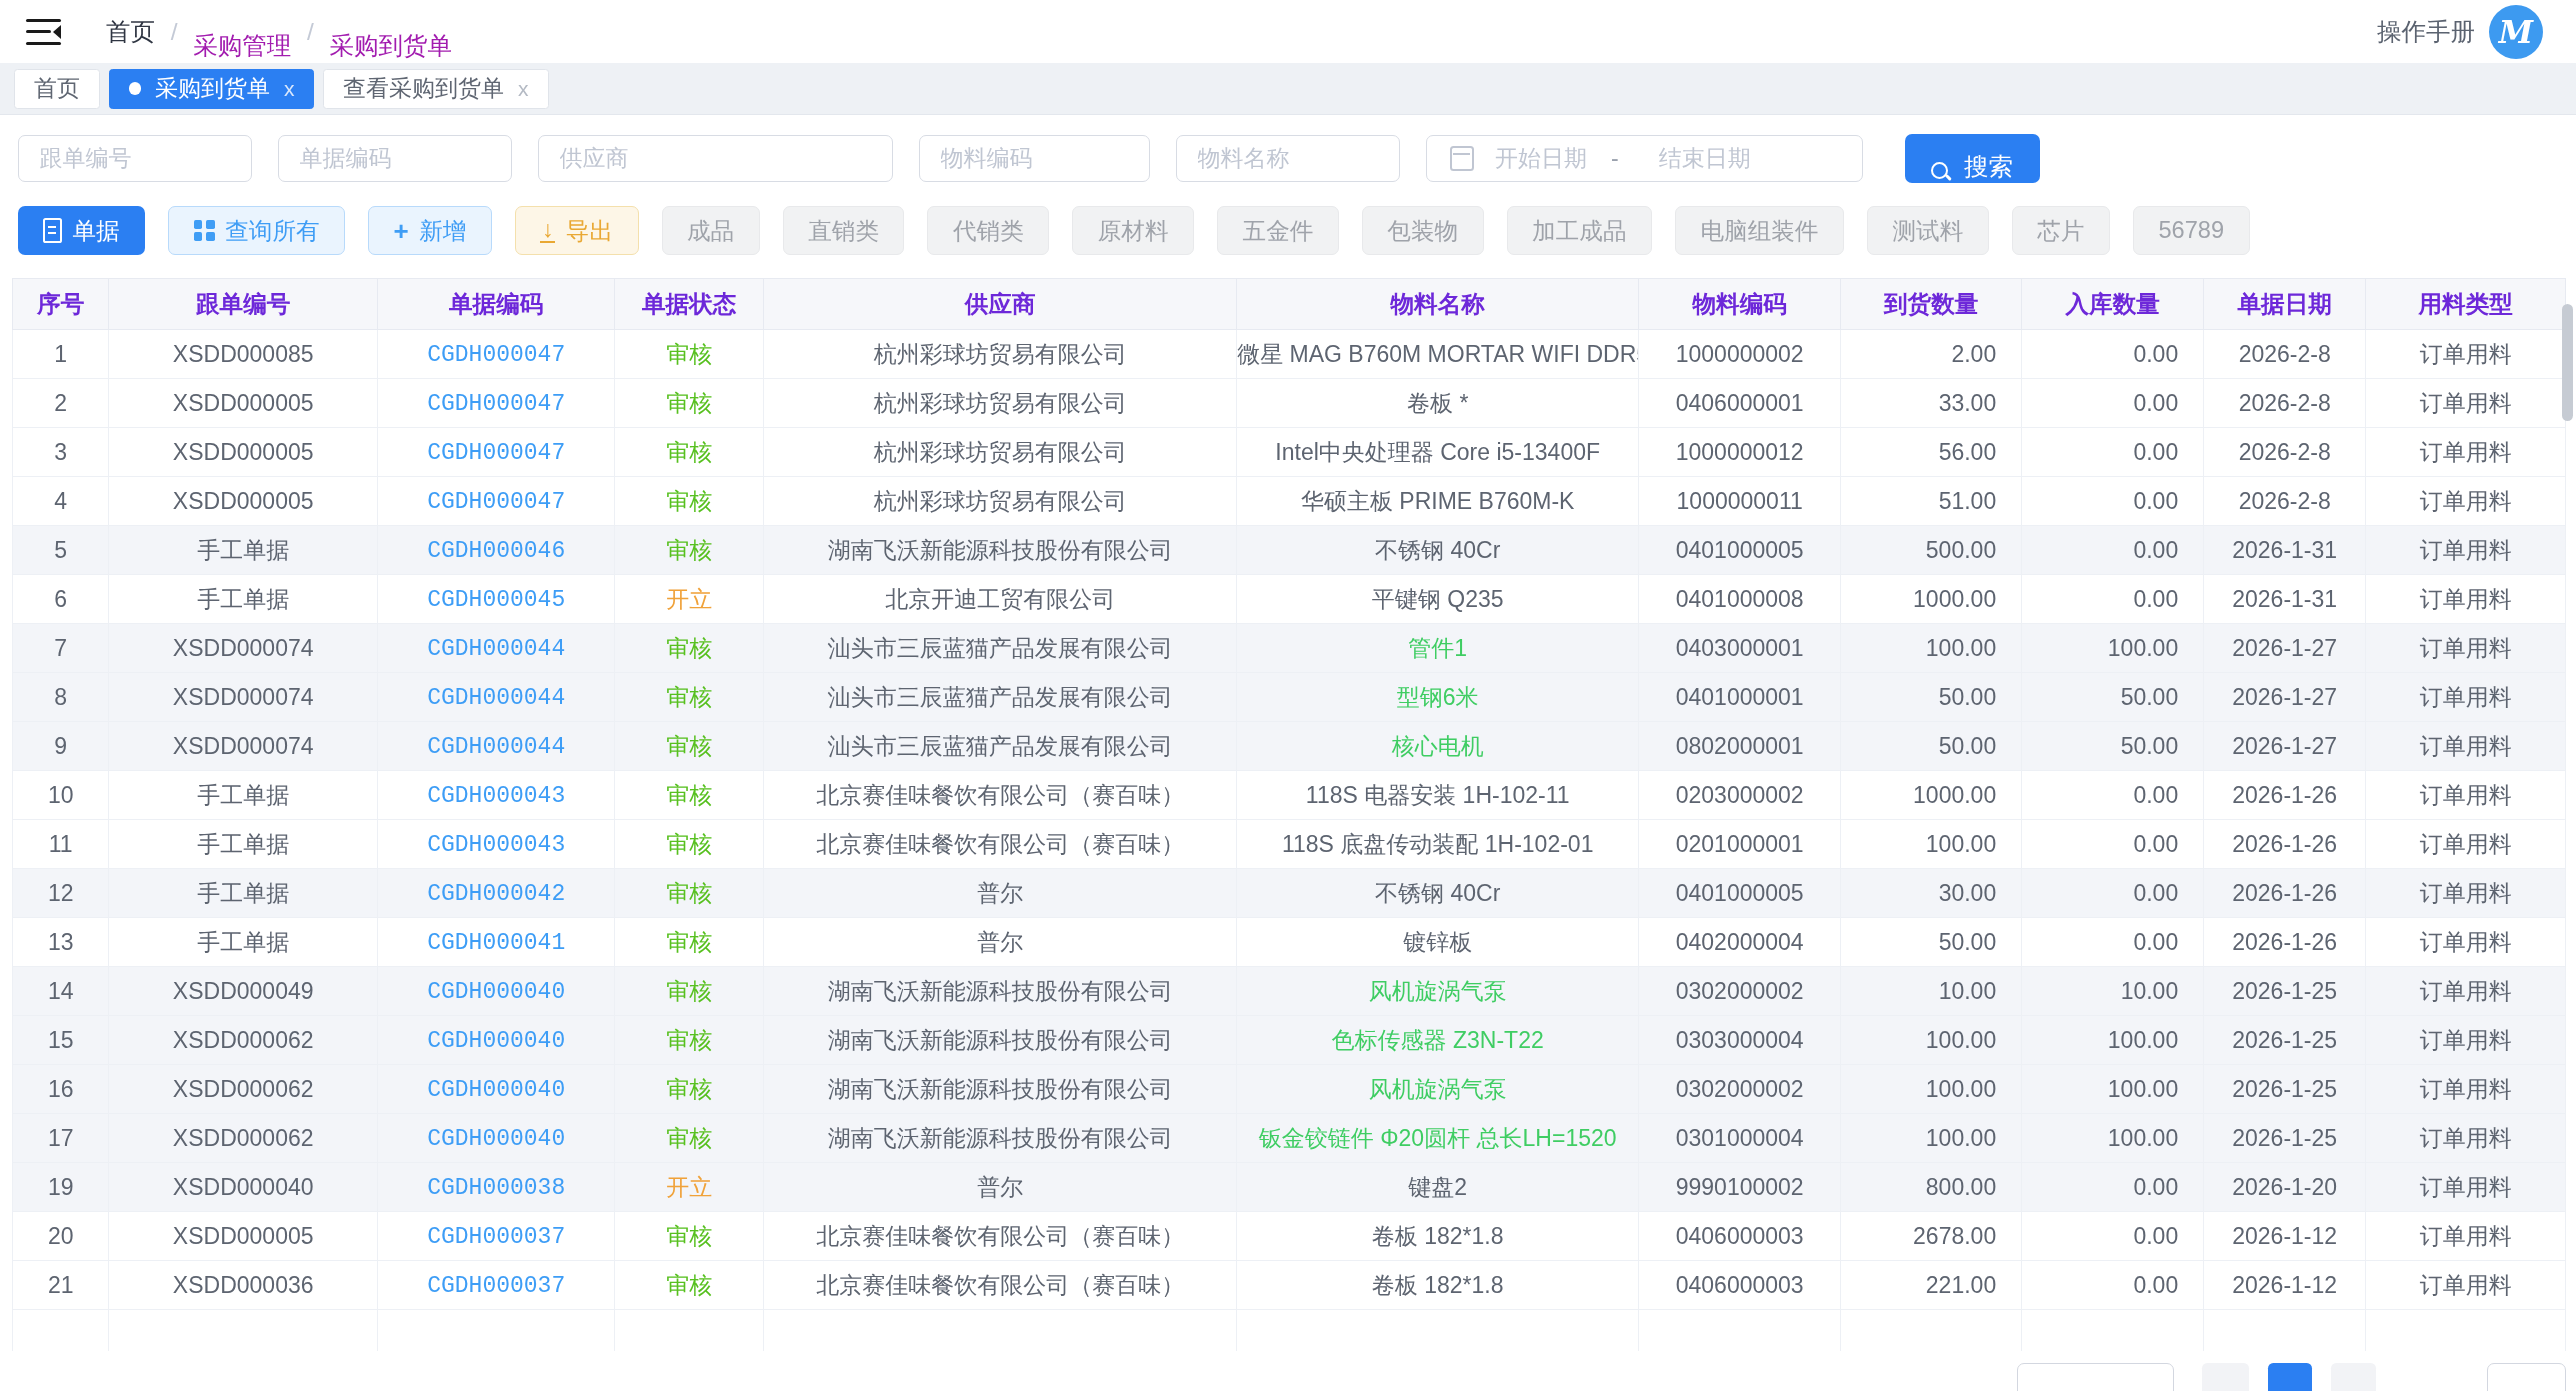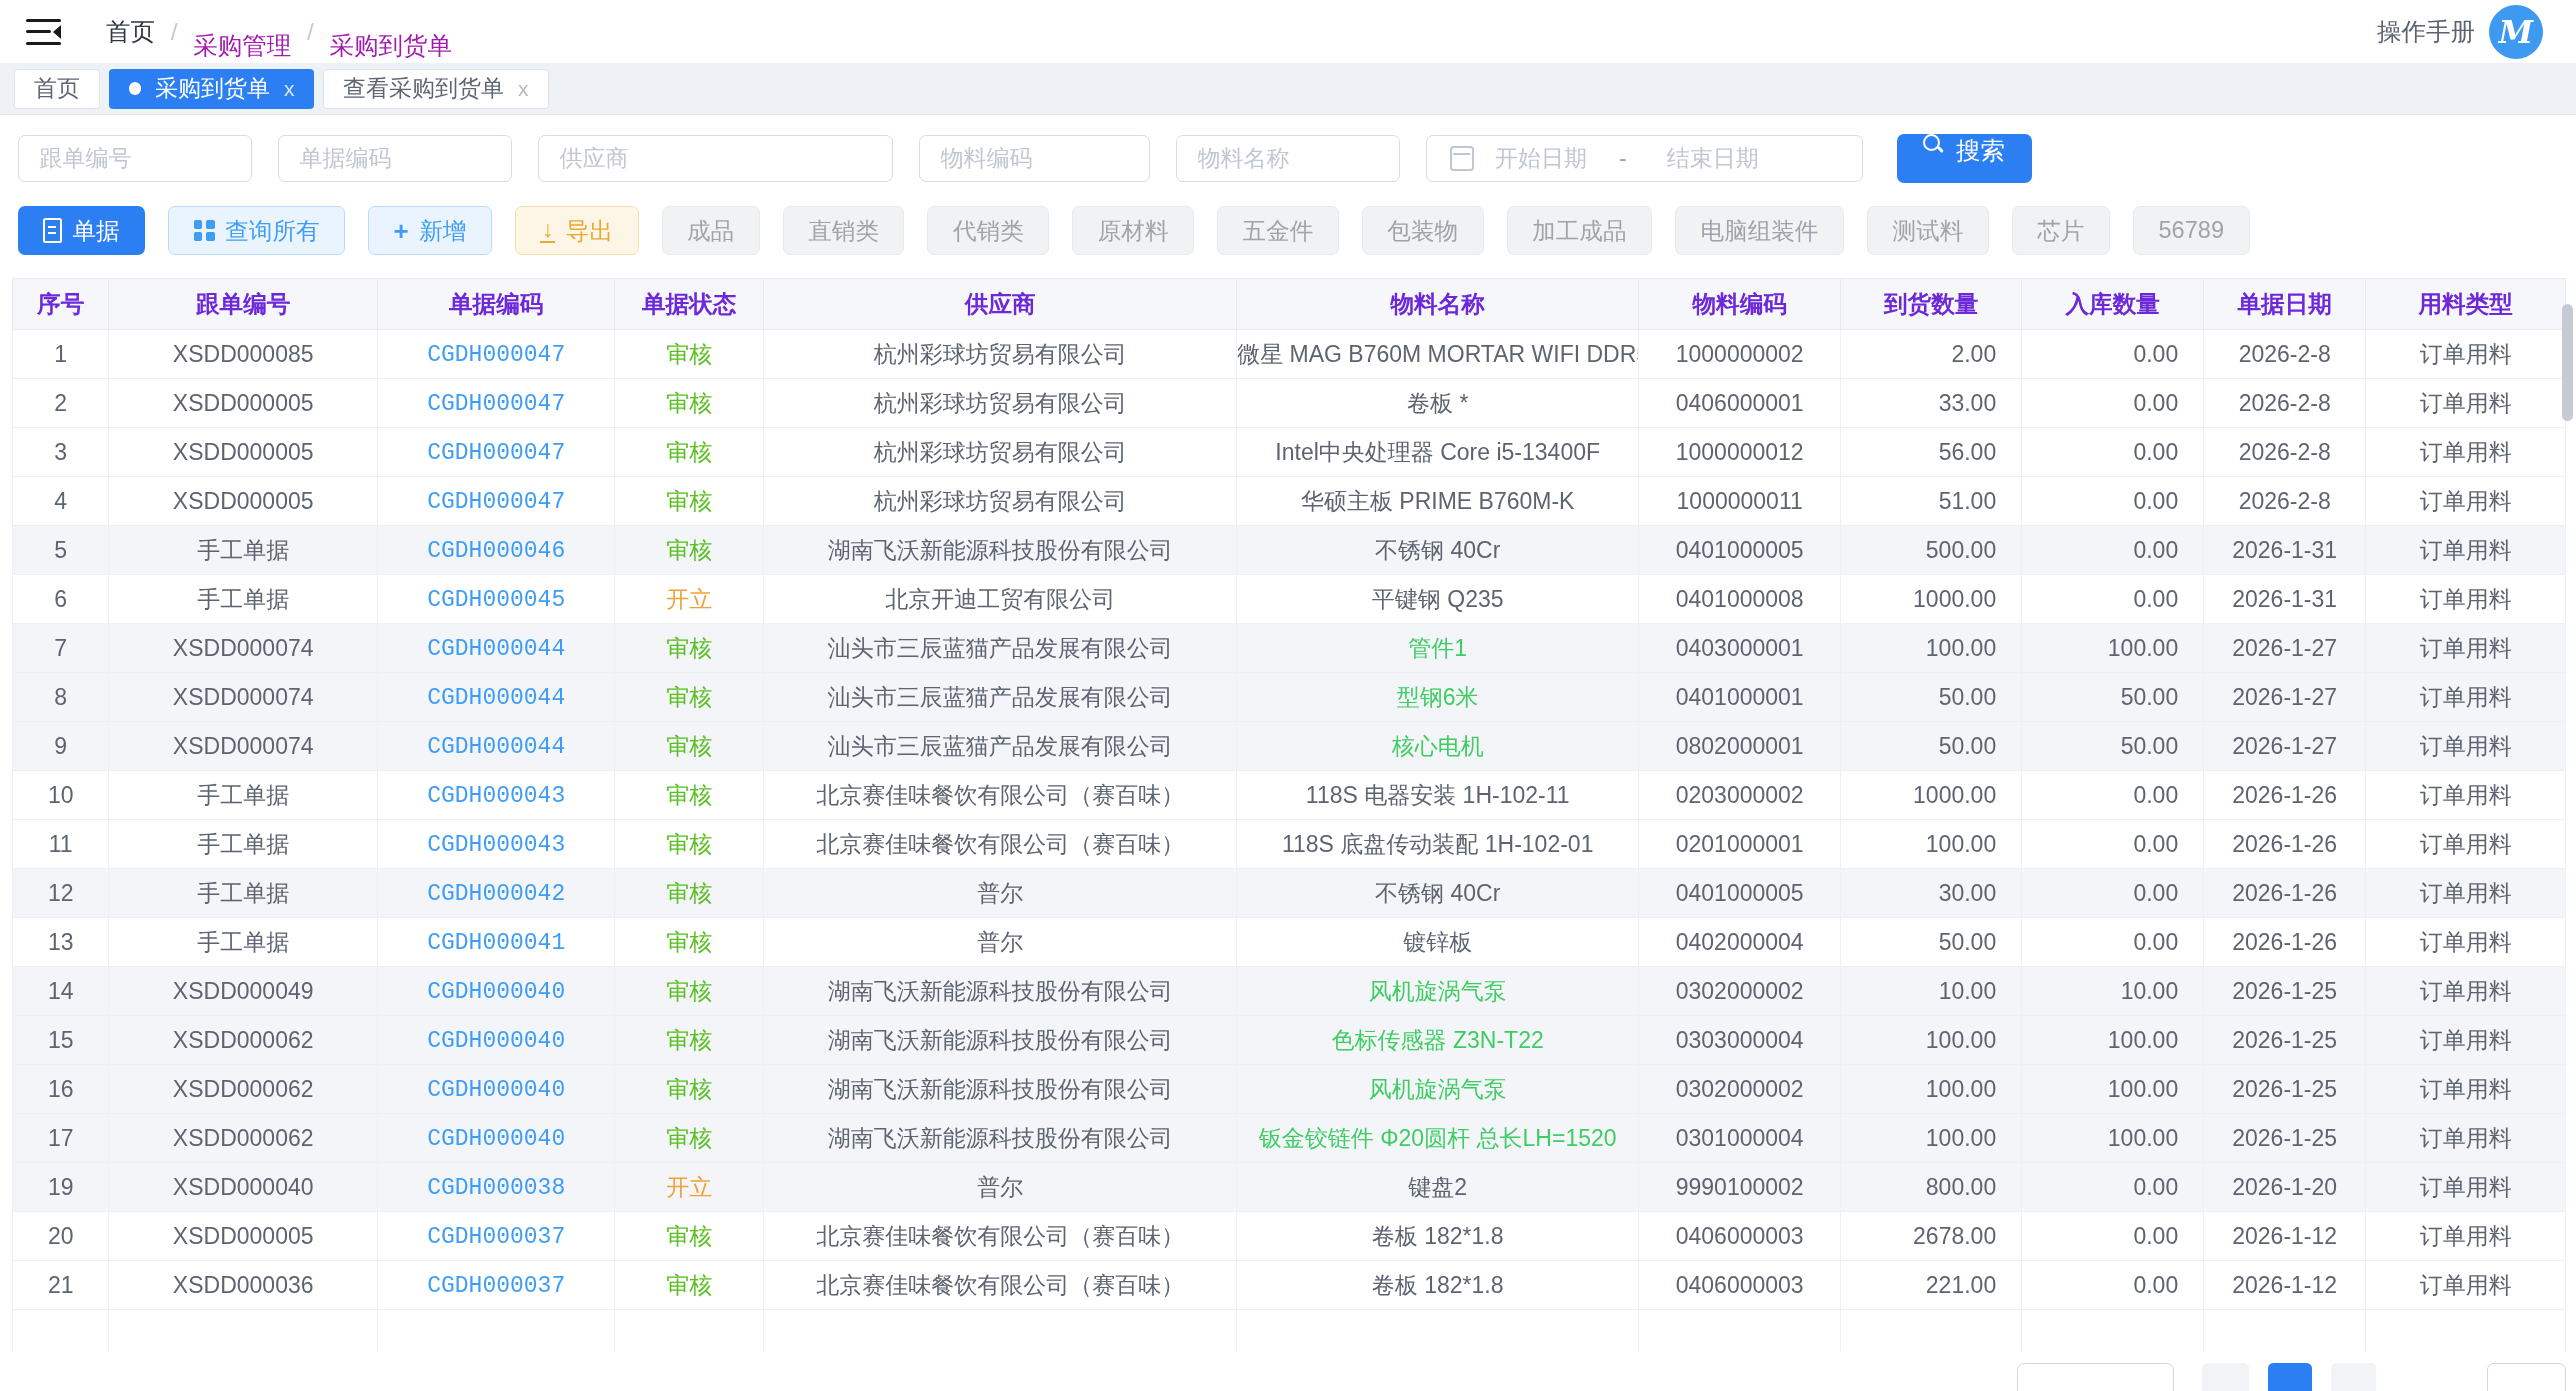--- a/index.html
+++ b/index.html
@@ -98,30 +98,30 @@
   }
   .calendar-icon {
     width: 24.5px; height: 24.5px;
     border: 2.6px solid #c0c6d2; border-radius: 3.5px;
     position: relative; margin-right: 21px; flex: 0 0 auto;
   }
   .calendar-icon:before {
     content: ""; position: absolute; left: 1.7px; right: 1.7px; top: 4.4px;
     border-top: 2.6px solid #c0c6d2;
   }
-  .date-start { margin-right: 32px; }
+  .date-start { margin-right: 24px; }
   .date-sep { color: #9aa1ad; margin-right: 40px; }
   .search-btn {
     width: 135px; height: 49px;
     background: #2b7ff2; color: #fff;
     border: none; border-radius: 7px;
     font-size: 24.5px;
-    display: flex; align-items: flex-start; justify-content: center; gap: 12.2px;
+    display: flex; align-items: flex-end; justify-content: center; gap: 12.2px;
     cursor: pointer;
-    margin-left: 8px;
+    margin-left: 16px;
   }
   .search-glyph { position: relative; width: 21px; height: 21px; flex: 0 0 auto; }
   .search-glyph:before {
     content: ""; position: absolute; left: 0; top: 0;
     width: 13px; height: 13px;
     border: 2.6px solid #fff; border-radius: 50%;
   }
   .search-glyph:after {
     content: ""; position: absolute; left: 14px; top: 14px;
     width: 7px; height: 2.6px; background: #fff;

